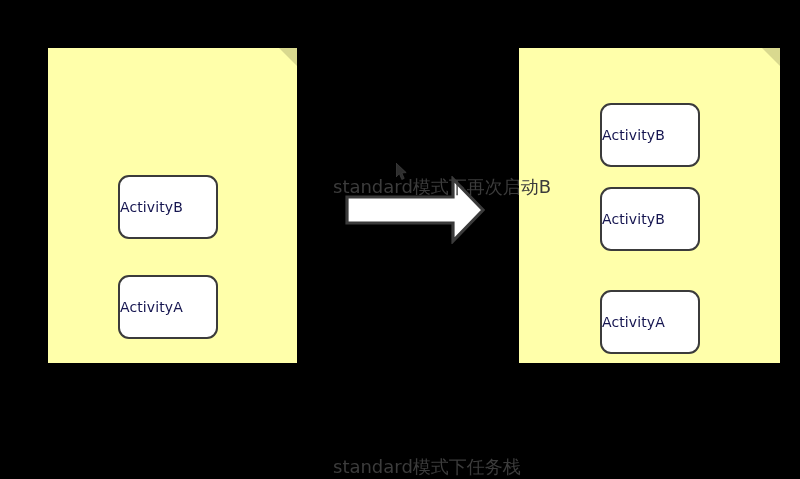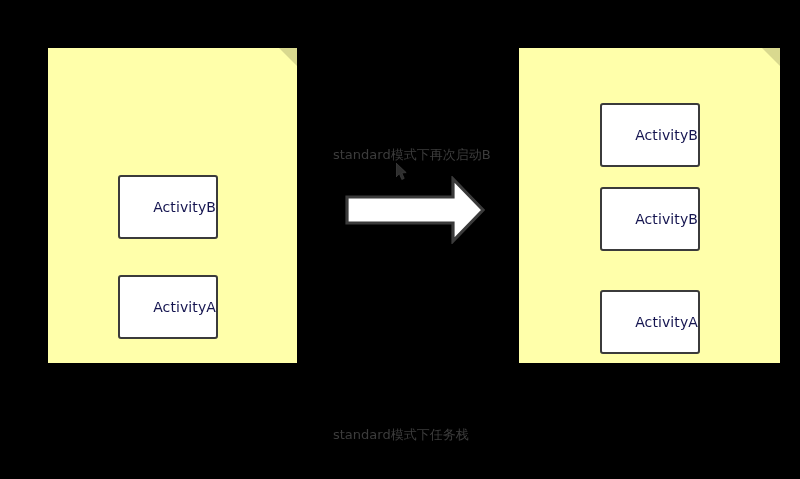--- a/index.html
+++ b/index.html
@@ -31,25 +31,25 @@
     height: 0;
     border-left: 18px solid transparent;
     border-top: 18px solid #d9d98f;
   }
 
   
   .activity {
     position: absolute;
     background: #ffffff;
     border: 2px solid #3b3b3b;
-    border-radius: 3px;
+    border-radius: 11px;
     box-sizing: border-box;
     display: flex;
     align-items: center;
-    justify-content: flex-end;
+    justify-content: flex-start;
   }
   .activity-label {
     color: #151550;
     font-size: 14px;
     line-height: 1;
     letter-spacing: 0.1px;
     user-select: none;
   }
 
   
@@ -58,23 +58,24 @@
     left: 345px;
     top: 176px;
     width: 140px;
     height: 68px;
   }
 
   
   .caption {
     position: absolute;
     color: #3c3c3c;
-    font-size: 13px;
+    font-size: 18px;
     white-space: nowrap;
     user-select: none;
+    margin-top: 29px;
   }
   #caption-top {
     left: 333px;
     top: 146px;
   }
   #caption-bottom {
     left: 333px;
     top: 426px;
   }
 

